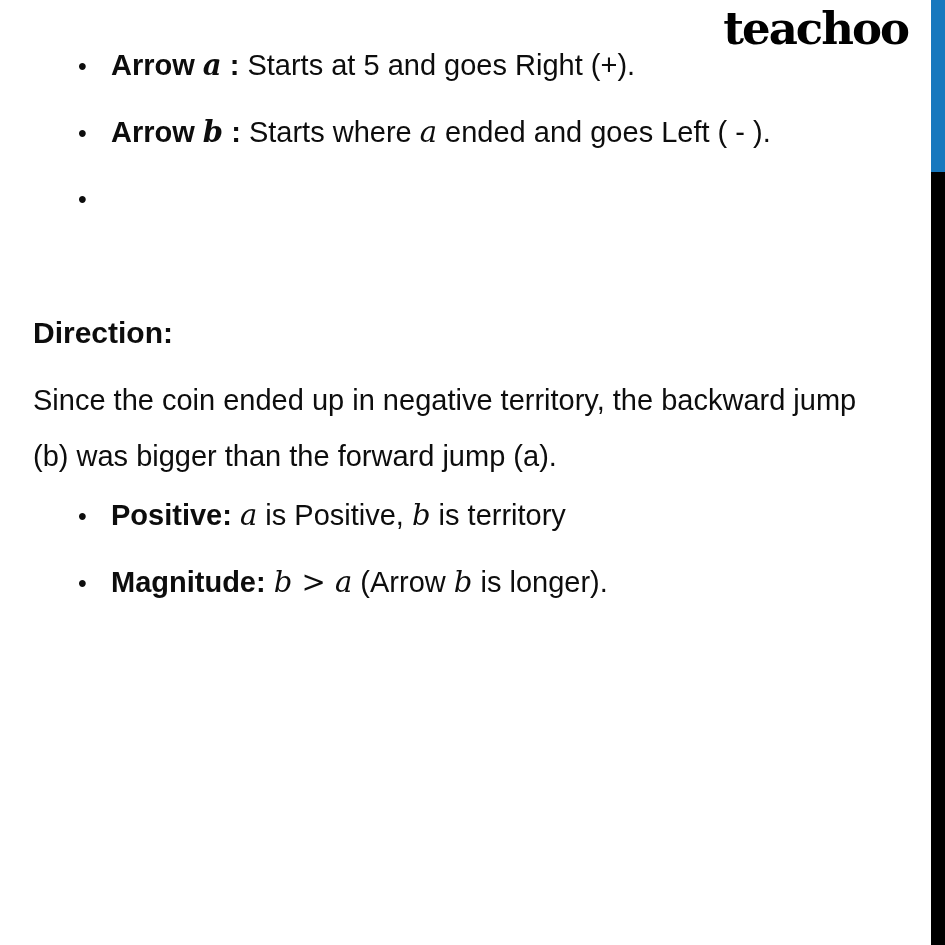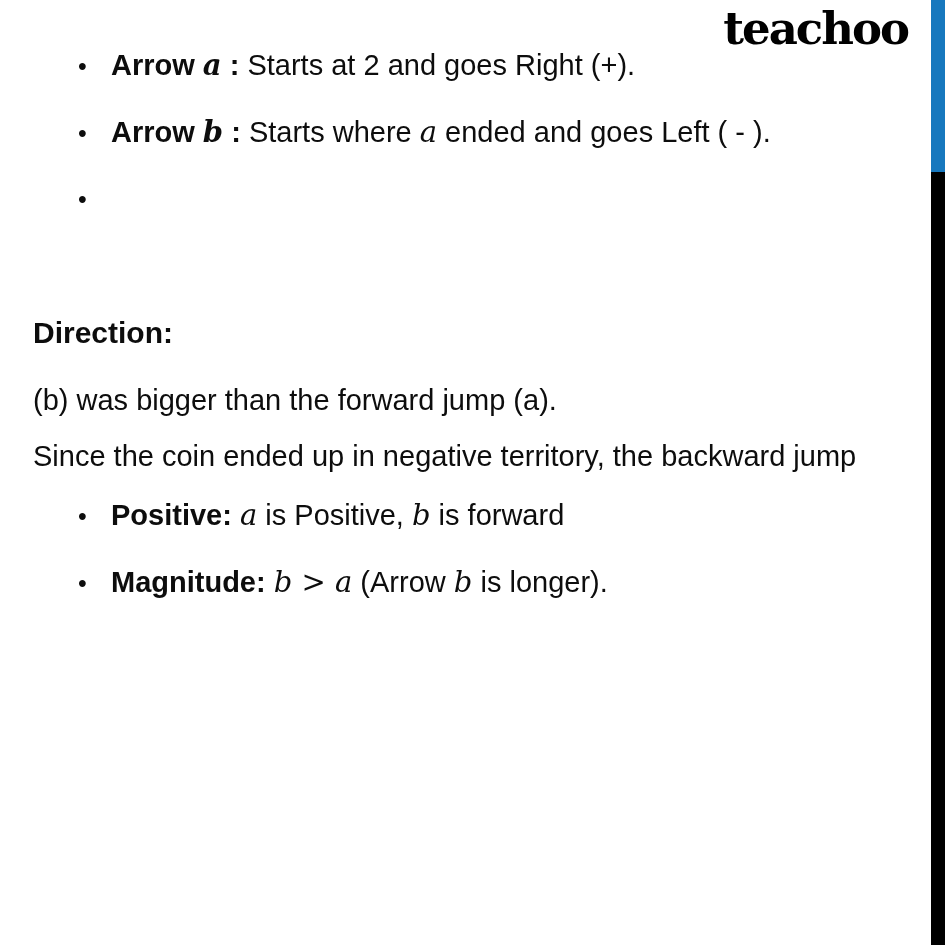--- a/index.html
+++ b/index.html
@@ -85,28 +85,28 @@
 </style>
 </head>
 <body style="color: rgb(13, 13, 13);">
 
 <div class="edge-bar" id="bar-blue" style="background: rgb(23, 120, 190);"></div>
 <div class="edge-bar" id="bar-black" style="background: rgb(0, 0, 0);"></div>
 
 <div class="logo">teachoo</div>
 
 <div class="bullet-list" id="list-primary">
-    <div class="bullet-row"><span class="dot">•</span><span><span class="seg-bold">Arrow </span><span class="seg-mathbold">a</span><span class="seg-bold"> : </span><span class="seg-plain">Starts at 2 and goes Right (+).</span></span></div>
+    <div class="bullet-row"><span class="dot">•</span><span><span class="seg-bold">Arrow </span><span class="seg-mathbold">a</span><span class="seg-bold"> : </span><span class="seg-plain">Starts at 5 and goes Right (+).</span></span></div>
     <div class="bullet-row"><span class="dot">•</span><span><span class="seg-bold">Arrow </span><span class="seg-mathbold">b</span><span class="seg-bold"> : </span><span class="seg-plain">Starts where </span><span class="seg-math">a</span><span class="seg-plain"> ended and goes Left ( - ).</span></span></div>
     <div class="bullet-row"><span class="dot">•</span></div>
   </div>
 
 <div class="heading">Direction:</div>
 
 <div class="paragraph" id="conclusion-paragraph">
+    <div class="para-line">Since the coin ended up in negative territory, the backward jump</div>
     <div class="para-line">(b) was bigger than the forward jump (a).</div>
-    <div class="para-line">Since the coin ended up in negative territory, the backward jump</div>
   </div>
 
 <div class="bullet-list" id="list-secondary">
-    <div class="bullet-row"><span class="dot">•</span><span><span class="seg-bold">Positive: </span><span class="seg-math">a</span><span class="seg-plain"> is Positive, </span><span class="seg-math">b</span><span class="seg-plain"> is forward</span></span></div>
+    <div class="bullet-row"><span class="dot">•</span><span><span class="seg-bold">Positive: </span><span class="seg-math">a</span><span class="seg-plain"> is Positive, </span><span class="seg-math">b</span><span class="seg-plain"> is territory</span></span></div>
     <div class="bullet-row"><span class="dot">•</span><span><span class="seg-bold">Magnitude: </span><span class="seg-math">b &gt; a</span><span class="seg-plain"> (Arrow </span><span class="seg-math">b</span><span class="seg-plain"> is longer).</span></span></div>
   </div>
 
 </body></html>

